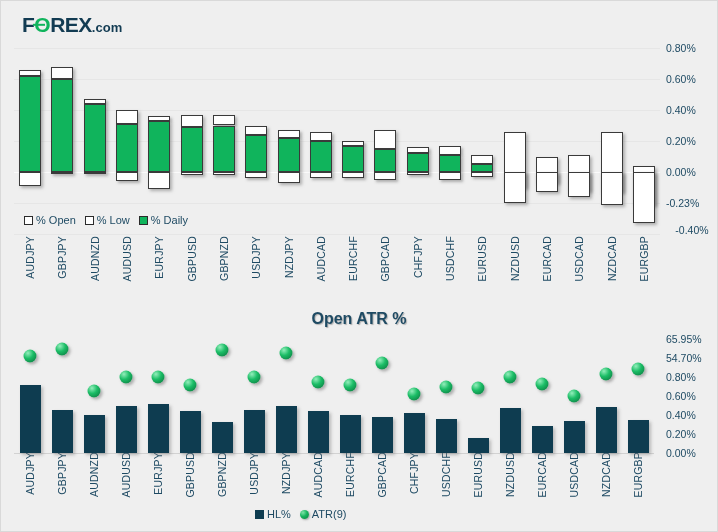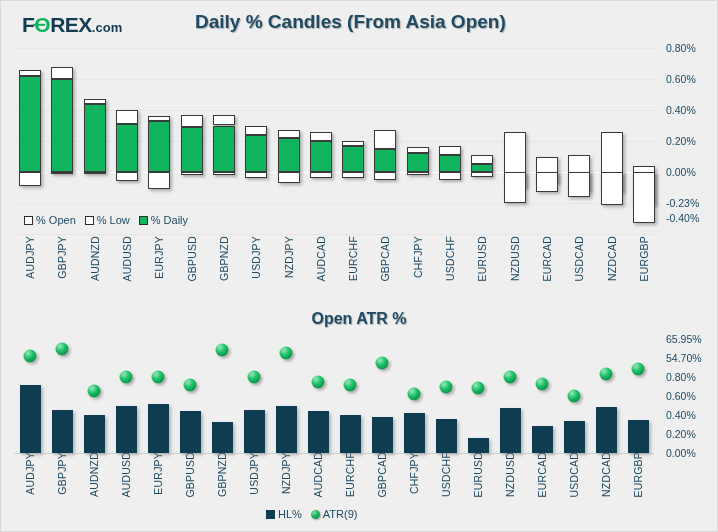--- a/index.html
+++ b/index.html
@@ -64,40 +64,39 @@
     transform:translate(-50%,-50%);}
   .axisline{position:absolute;background:#cfcfcf;}
 </style>
 </head>
 <body>
 
 <div class="frame"></div>
 
 <div class="header">
   <div class="logo"><span>F</span><span class="o"><span>O</span><span class="bar"></span></span><span>REX</span><span class="dotcom">.com</span></div>
-  <div class="title1">Daily % Candles (From Asia Open)</div>
 </div>
 
 <div id="candle-grid">
     <div class="gridline" style="position: absolute; left: 14px; top: 48px; width: 646px; height: 1px; background: rgb(230, 230, 230);"></div>
     <div class="gridline" style="position: absolute; left: 14px; top: 79px; width: 646px; height: 1px; background: rgb(230, 230, 230);"></div>
     <div class="gridline" style="position: absolute; left: 14px; top: 110px; width: 646px; height: 1px; background: rgb(230, 230, 230);"></div>
     <div class="gridline" style="position: absolute; left: 14px; top: 141px; width: 646px; height: 1px; background: rgb(230, 230, 230);"></div>
     <div class="gridline" style="position: absolute; left: 14px; top: 172px; width: 646px; height: 1px; background: rgb(251, 251, 251);"></div>
     <div class="gridline" style="position: absolute; left: 14px; top: 203px; width: 646px; height: 1px; background: rgb(230, 230, 230);"></div>
     <div class="gridline" style="position: absolute; left: 14px; top: 234px; width: 646px; height: 1px; background: rgb(230, 230, 230);"></div>
   </div>
 <div id="candle-ylabels">
     <div class="ylabel" style="position: absolute; left: 666px; top: 48px; width: 52px; text-align: left; transform: translateY(-50%); font-size: 10.5px; color: rgb(30, 74, 99);">0.80%</div>
     <div class="ylabel" style="position: absolute; left: 666px; top: 79px; width: 52px; text-align: left; transform: translateY(-50%); font-size: 10.5px; color: rgb(30, 74, 99);">0.60%</div>
     <div class="ylabel" style="position: absolute; left: 666px; top: 110px; width: 52px; text-align: left; transform: translateY(-50%); font-size: 10.5px; color: rgb(30, 74, 99);">0.40%</div>
     <div class="ylabel" style="position: absolute; left: 666px; top: 141px; width: 52px; text-align: left; transform: translateY(-50%); font-size: 10.5px; color: rgb(30, 74, 99);">0.20%</div>
     <div class="ylabel" style="position: absolute; left: 666px; top: 172px; width: 52px; text-align: left; transform: translateY(-50%); font-size: 10.5px; color: rgb(30, 74, 99);">0.00%</div>
     <div class="ylabel" style="position: absolute; left: 666px; top: 203px; width: 52px; text-align: left; transform: translateY(-50%); font-size: 10.5px; color: rgb(30, 74, 99);">-0.23%</div>
-    <div class="ylabel" style="position: absolute; left: 666px; top: 218px; width: 52px; text-align: left; transform: translateY(-50%); font-size: 10.5px; color: rgb(30, 74, 99);">-0.40%</div>
+    <div class="ylabel" style="position: absolute; left: 666px; top: 230px; width: 52px; text-align: center; transform: translateY(-50%); font-size: 10.5px; color: rgb(30, 74, 99);">-0.40%</div>
   </div>
 <div class="candle-area" id="candle-area"></div>
 
 <div class="legend" id="candle-legend" style="left:24px;top:214px;">
     <div class="lg-item">
       <span class="sw"></span>
       <span>% Open</span>
     </div>
     <div class="lg-item">
       <span class="sw"></span>
@@ -242,21 +241,21 @@
       <span>USDCAD</span>
     </div>
     <div class="xtick" style="left: 584px;">
       <span>NZDCAD</span>
     </div>
     <div class="xtick" style="left: 616px;">
       <span>EURGBP</span>
     </div>
   </div>
 
-<div class="legend" id="atr-legend" style="left:266px;top:508px;">
+<div class="legend" id="atr-legend" style="left:255px;top:508px;">
     <div class="lg-item">
       <span class="sw navy"></span>
       <span>HL%</span>
     </div>
     <div class="lg-item">
       <span class="sphere"></span>
       <span>ATR(9)</span>
     </div>
   </div>
 

